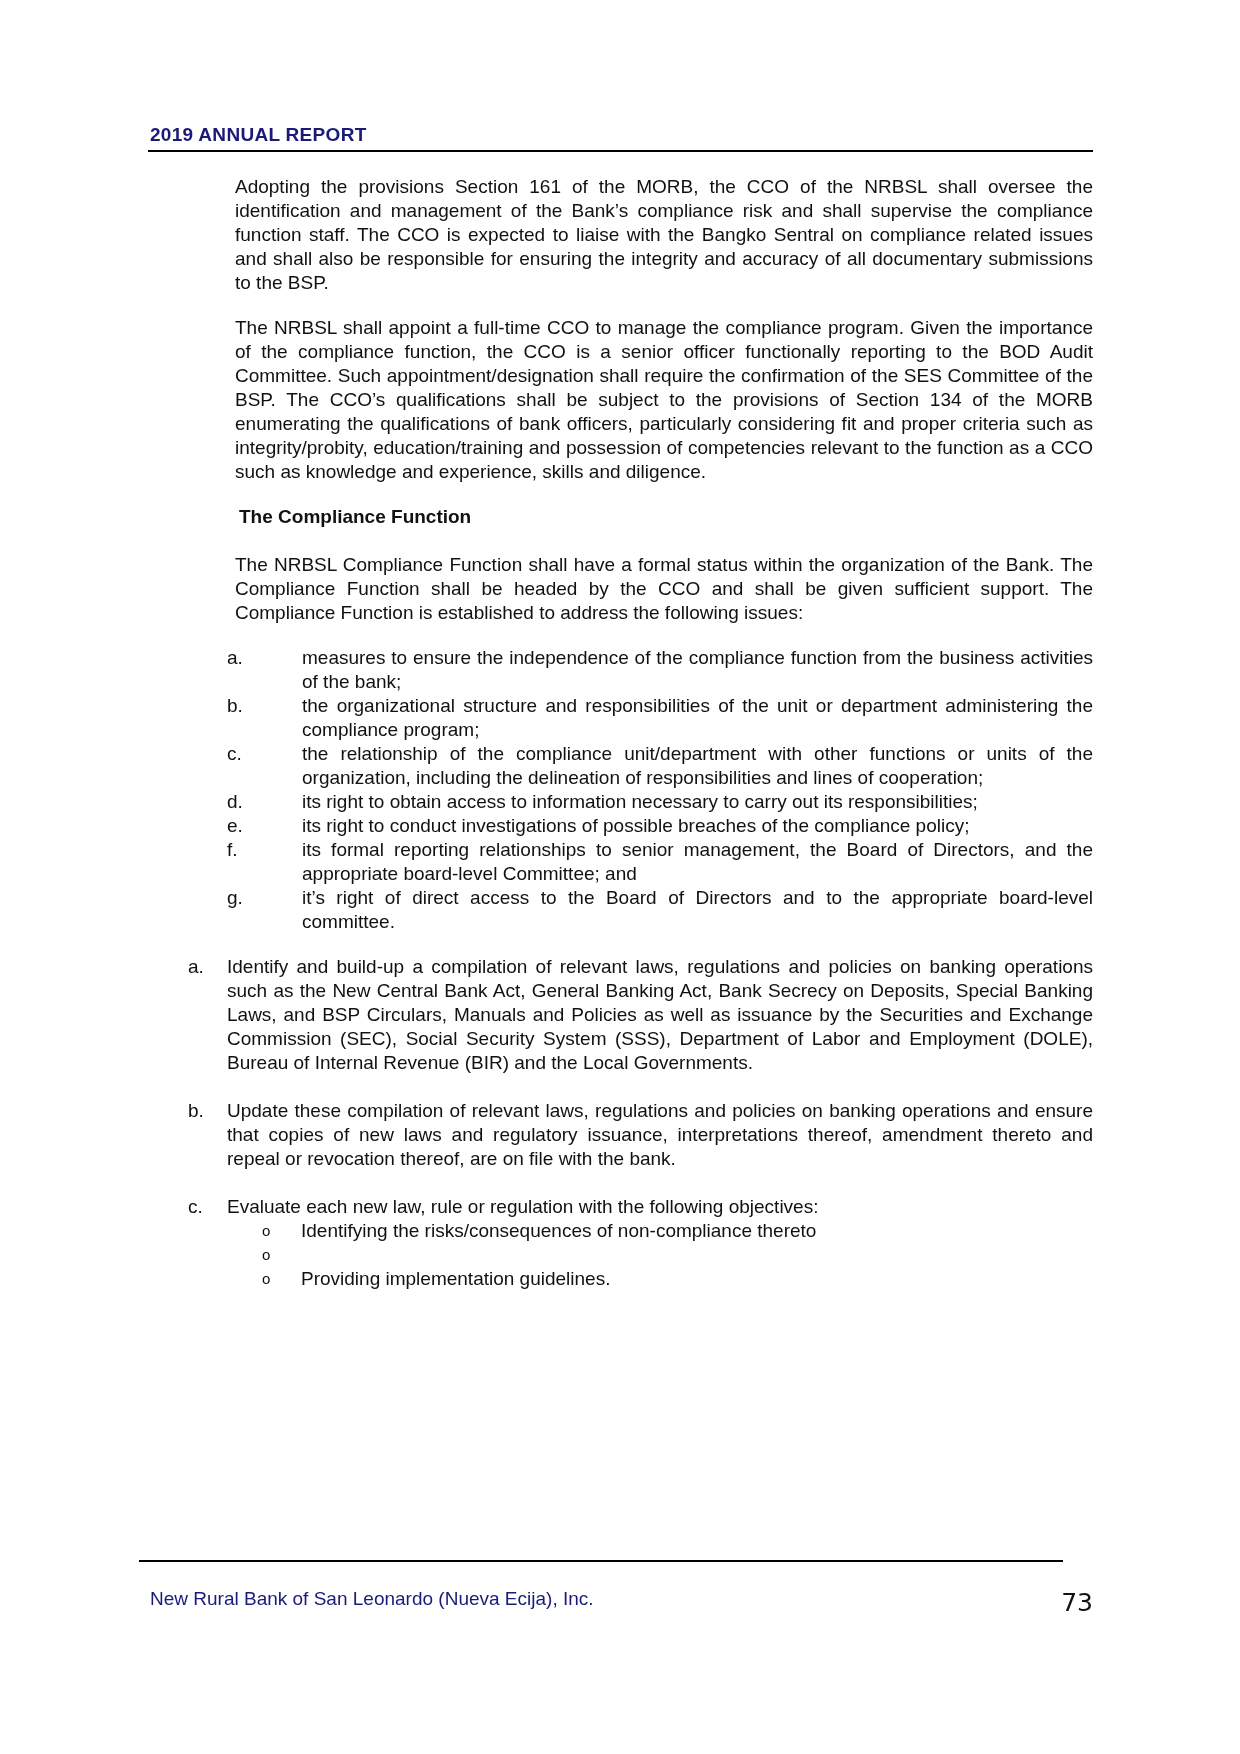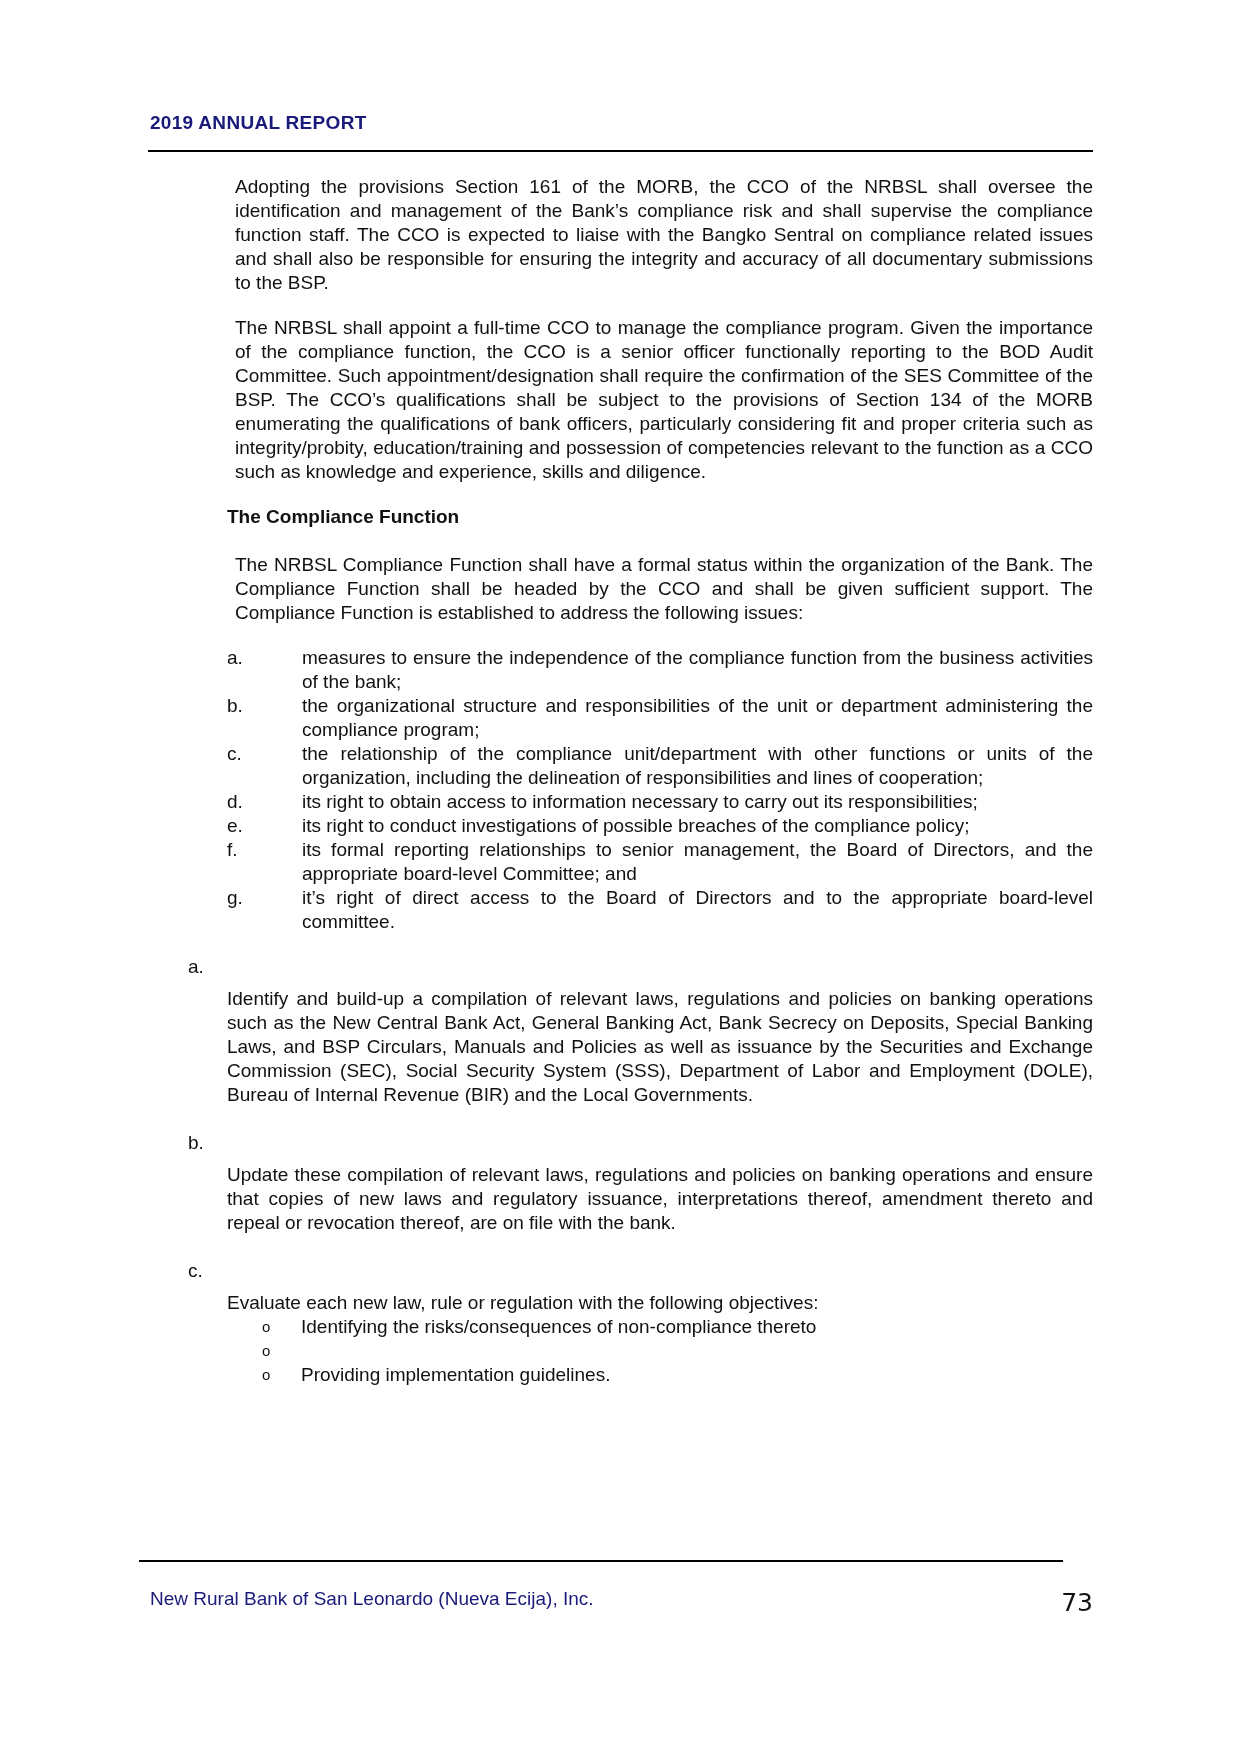--- a/index.html
+++ b/index.html
@@ -1,31 +1,31 @@
 <!DOCTYPE html>
 <html><head>
   <meta charset="utf-8">
   <style>
     html, body { margin: 0; padding: 0; background: #ffffff; }
     body { width: 1240px; height: 1754px; position: relative; overflow: hidden;
            font-family: "Liberation Sans", sans-serif; color: #111111; }
-    .header-title { position: absolute; left: 150px; top: 112px; font-size: 19px; font-weight: bold;
+    .header-title { position: absolute; left: 150px; top: 124px; font-size: 19px; font-weight: bold;
                     color: #1a1a7a; letter-spacing: 0.3px; }
     .header-rule { position: absolute; left: 148px; top: 150px; width: 945px; height: 2px; background: #000; }
     .content { position: absolute; left: 227px; top: 175px; width: 866px; font-size: 19px; line-height: 24px; }
     .para { margin: 0 0 21px 8px; text-align: justify; }
-    .heading { font-weight: bold; margin: 0 0 24px 0; }
+    .heading { font-weight: bold; margin: 0 0 24px 12px; }
     .ilist { margin: 0 0 21px 0; padding: 0; list-style: none; }
     .ilist li { display: flex; text-align: justify; }
     .ilist .ltr { width: 75px; flex: 0 0 75px; }
     .ilist .txt { flex: 1; }
     .olist { margin: 0 0 0 -39px; padding: 0; list-style: none; }
     .olist > li { display: flex; margin-bottom: 24px; }
     .olist .ltr { width: 39px; flex: 0 0 39px; }
-    .olist .txt { flex: 1; text-align: justify; margin-top: 32px; }
+    .olist .txt { flex: 1; text-align: justify; }
     .sublist { margin: 0; padding: 0; list-style: none; }
     .sublist li { display: flex; }
     .sublist .bul { width: 39px; flex: 0 0 39px; margin-left: 35px; font-size: 15px; }
     .footer-rule { position: absolute; left: 139px; top: 1560px; width: 924px; height: 2px; background: #000; }
     .footer-text { position: absolute; left: 150px; top: 1588px; font-size: 19px; font-weight: normal; color: #1a1a7a; }
     .page-num { position: absolute; right: 147px; top: 1588px; font-size: 25px; color: #111; font-family: "DejaVu Sans", sans-serif; }
   </style>
 </head>
 <body>
 

